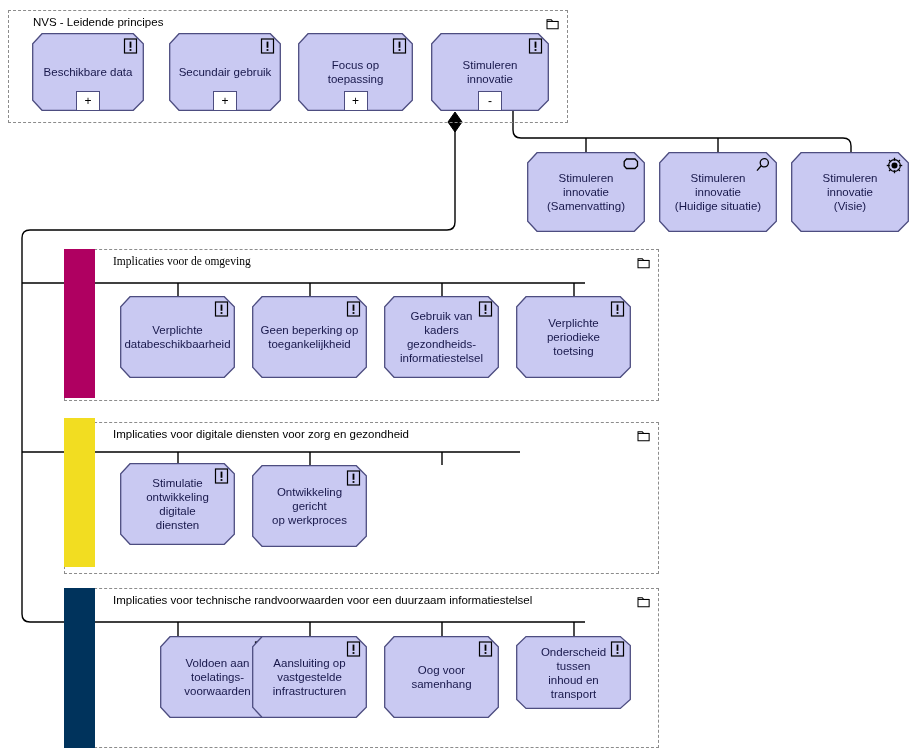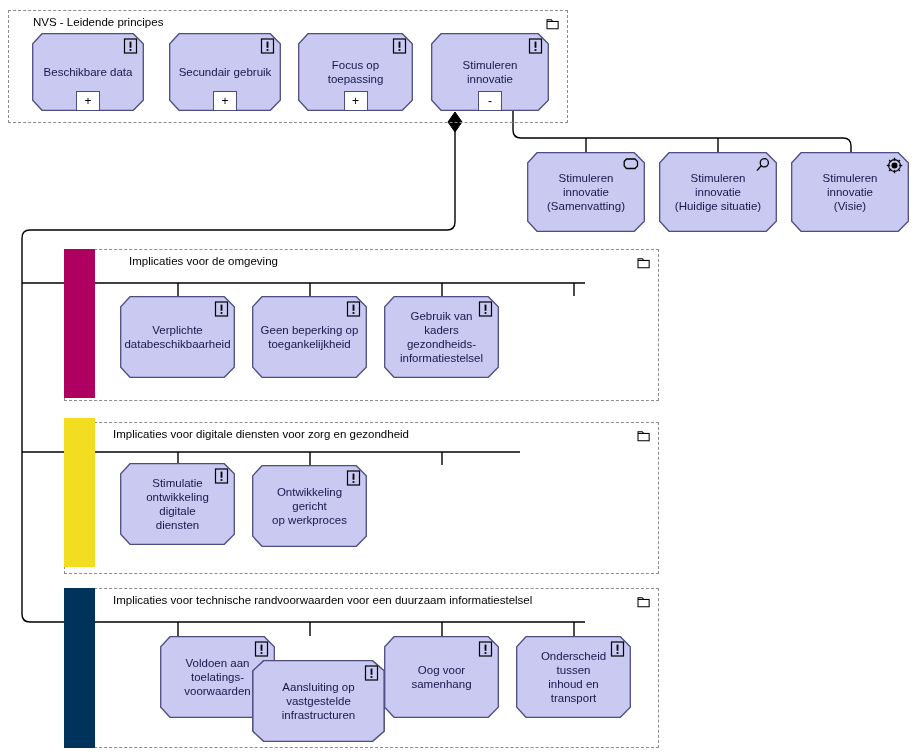--- a/index.html
+++ b/index.html
@@ -233,21 +233,21 @@
       <line x1="3.2" y1="3.2" x2="5.4" y2="5.4" stroke="#000" stroke-width="1.2"></line>
       <line x1="12.6" y1="12.6" x2="14.8" y2="14.8" stroke="#000" stroke-width="1.2"></line>
       <line x1="14.8" y1="3.2" x2="12.6" y2="5.4" stroke="#000" stroke-width="1.2"></line>
       <line x1="5.4" y1="12.6" x2="3.2" y2="14.8" stroke="#000" stroke-width="1.2"></line>
     </svg>
     <div class="node-label">Stimuleren innovatie
 (Visie)</div>
   </div>
 
   <div class="group" style="left:64px; top:249px; width:595px; height:152px;">
-    <div class="group-title" style="left:48px;">Implicaties voor de omgeving</div>
+    <div class="group-title" style="left:32px;font-family:Liberation Serif, serif;">Implicaties voor de omgeving</div>
     <svg class="group-icon" viewBox="0 0 16 14">
       <path d="M1,4 L1,12.5 L14,12.5 L14,4 L7.5,4 L6,2 L1,2 Z" fill="none" stroke="#000" stroke-width="1.2"></path>
       <path d="M1,4 L14,4" stroke="#000" stroke-width="1.2"></path>
     </svg>
   </div>
   <div class="colorbar" style="left:64px; top:249px; width:31px; height:149px; background:#af0061;"></div>
 
   <div class="node-wrap" style="left:120px; top:296px; width:115px; height:82px;">
     <svg class="node-shape" viewBox="0 0 115 82" preserveAspectRatio="none">
       <polygon points="10,0.7 104.3,0.7 114.3,10.7 114.3,71.3 104.3,81.3 10,81.3 0.7,71.3 0.7,10.7" fill="#c9c9f2" stroke="#4d4d80" stroke-width="1.3"></polygon>
@@ -281,20 +281,32 @@
     <svg class="node-icon" viewBox="0 0 15 16">
       <rect x="1.5" y="1" width="12" height="14" fill="none" stroke="#000" stroke-width="1.2"></rect>
       <rect x="6.6" y="3.6" width="1.8" height="6.2" fill="#000"></rect>
       <rect x="6.6" y="11.1" width="1.8" height="1.8" fill="#000"></rect>
     </svg>
     <div class="node-label">Gebruik van kaders
 gezondheids-
 informatiestelsel</div>
   </div>
 
+  <div class="node-wrap" style="left:516px; top:296px; width:115px; height:82px;">
+    <svg class="node-shape" viewBox="0 0 115 82" preserveAspectRatio="none">
+      <polygon points="10,0.7 104.3,0.7 114.3,10.7 114.3,71.3 104.3,81.3 10,81.3 0.7,71.3 0.7,10.7" fill="#c9c9f2" stroke="#4d4d80" stroke-width="1.3"></polygon>
+    </svg>
+    <svg class="node-icon" viewBox="0 0 15 16">
+      <rect x="1.5" y="1" width="12" height="14" fill="none" stroke="#000" stroke-width="1.2"></rect>
+      <rect x="6.6" y="3.6" width="1.8" height="6.2" fill="#000"></rect>
+      <rect x="6.6" y="11.1" width="1.8" height="1.8" fill="#000"></rect>
+    </svg>
+    <div class="node-label">Verplichte periodieke
+toetsing</div>
+  </div>
 
   <div class="group" style="left:64px; top:422px; width:595px; height:152px;padding-left:32px;">
     <div class="group-title" style="left:32px;">Implicaties voor digitale diensten voor zorg en gezondheid</div>
     <svg class="group-icon" viewBox="0 0 16 14">
       <path d="M1,4 L1,12.5 L14,12.5 L14,4 L7.5,4 L6,2 L1,2 Z" fill="none" stroke="#000" stroke-width="1.2"></path>
       <path d="M1,4 L14,4" stroke="#000" stroke-width="1.2"></path>
     </svg>
   </div>
   <div class="colorbar" style="left:64px; top:418px; width:31px; height:149px; background:#f2dd21;"></div>
 
@@ -342,21 +354,21 @@
     <svg class="node-icon" viewBox="0 0 15 16">
       <rect x="1.5" y="1" width="12" height="14" fill="none" stroke="#000" stroke-width="1.2"></rect>
       <rect x="6.6" y="3.6" width="1.8" height="6.2" fill="#000"></rect>
       <rect x="6.6" y="11.1" width="1.8" height="1.8" fill="#000"></rect>
     </svg>
     <div class="node-label">Voldoen aan
 toelatings-
 voorwaarden</div>
   </div>
 
-  <div class="node-wrap" style="left:252px; top:660px; width:133px; height:82px;">
+  <div class="node-wrap" style="left:252px; top:636px; width:115px; height:82px;">
     <svg class="node-shape" viewBox="0 0 115 82" preserveAspectRatio="none">
       <polygon points="10,0.7 104.3,0.7 114.3,10.7 114.3,71.3 104.3,81.3 10,81.3 0.7,71.3 0.7,10.7" fill="#c9c9f2" stroke="#4d4d80" stroke-width="1.3"></polygon>
     </svg>
     <svg class="node-icon" viewBox="0 0 15 16">
       <rect x="1.5" y="1" width="12" height="14" fill="none" stroke="#000" stroke-width="1.2"></rect>
       <rect x="6.6" y="3.6" width="1.8" height="6.2" fill="#000"></rect>
       <rect x="6.6" y="11.1" width="1.8" height="1.8" fill="#000"></rect>
     </svg>
     <div class="node-label">Aansluiting op
 vastgestelde
@@ -369,21 +381,21 @@
     </svg>
     <svg class="node-icon" viewBox="0 0 15 16">
       <rect x="1.5" y="1" width="12" height="14" fill="none" stroke="#000" stroke-width="1.2"></rect>
       <rect x="6.6" y="3.6" width="1.8" height="6.2" fill="#000"></rect>
       <rect x="6.6" y="11.1" width="1.8" height="1.8" fill="#000"></rect>
     </svg>
     <div class="node-label">Oog voor
 samenhang</div>
   </div>
 
-  <div class="node-wrap" style="left:516px; top:636px; width:115px; height:82px;">
+  <div class="node-wrap" style="left:516px; top:636px; width:115px; height:73px;">
     <svg class="node-shape" viewBox="0 0 115 82" preserveAspectRatio="none">
       <polygon points="10,0.7 104.3,0.7 114.3,10.7 114.3,71.3 104.3,81.3 10,81.3 0.7,71.3 0.7,10.7" fill="#c9c9f2" stroke="#4d4d80" stroke-width="1.3"></polygon>
     </svg>
     <svg class="node-icon" viewBox="0 0 15 16">
       <rect x="1.5" y="1" width="12" height="14" fill="none" stroke="#000" stroke-width="1.2"></rect>
       <rect x="6.6" y="3.6" width="1.8" height="6.2" fill="#000"></rect>
       <rect x="6.6" y="11.1" width="1.8" height="1.8" fill="#000"></rect>
     </svg>
     <div class="node-label">Onderscheid tussen
 inhoud en transport</div>

